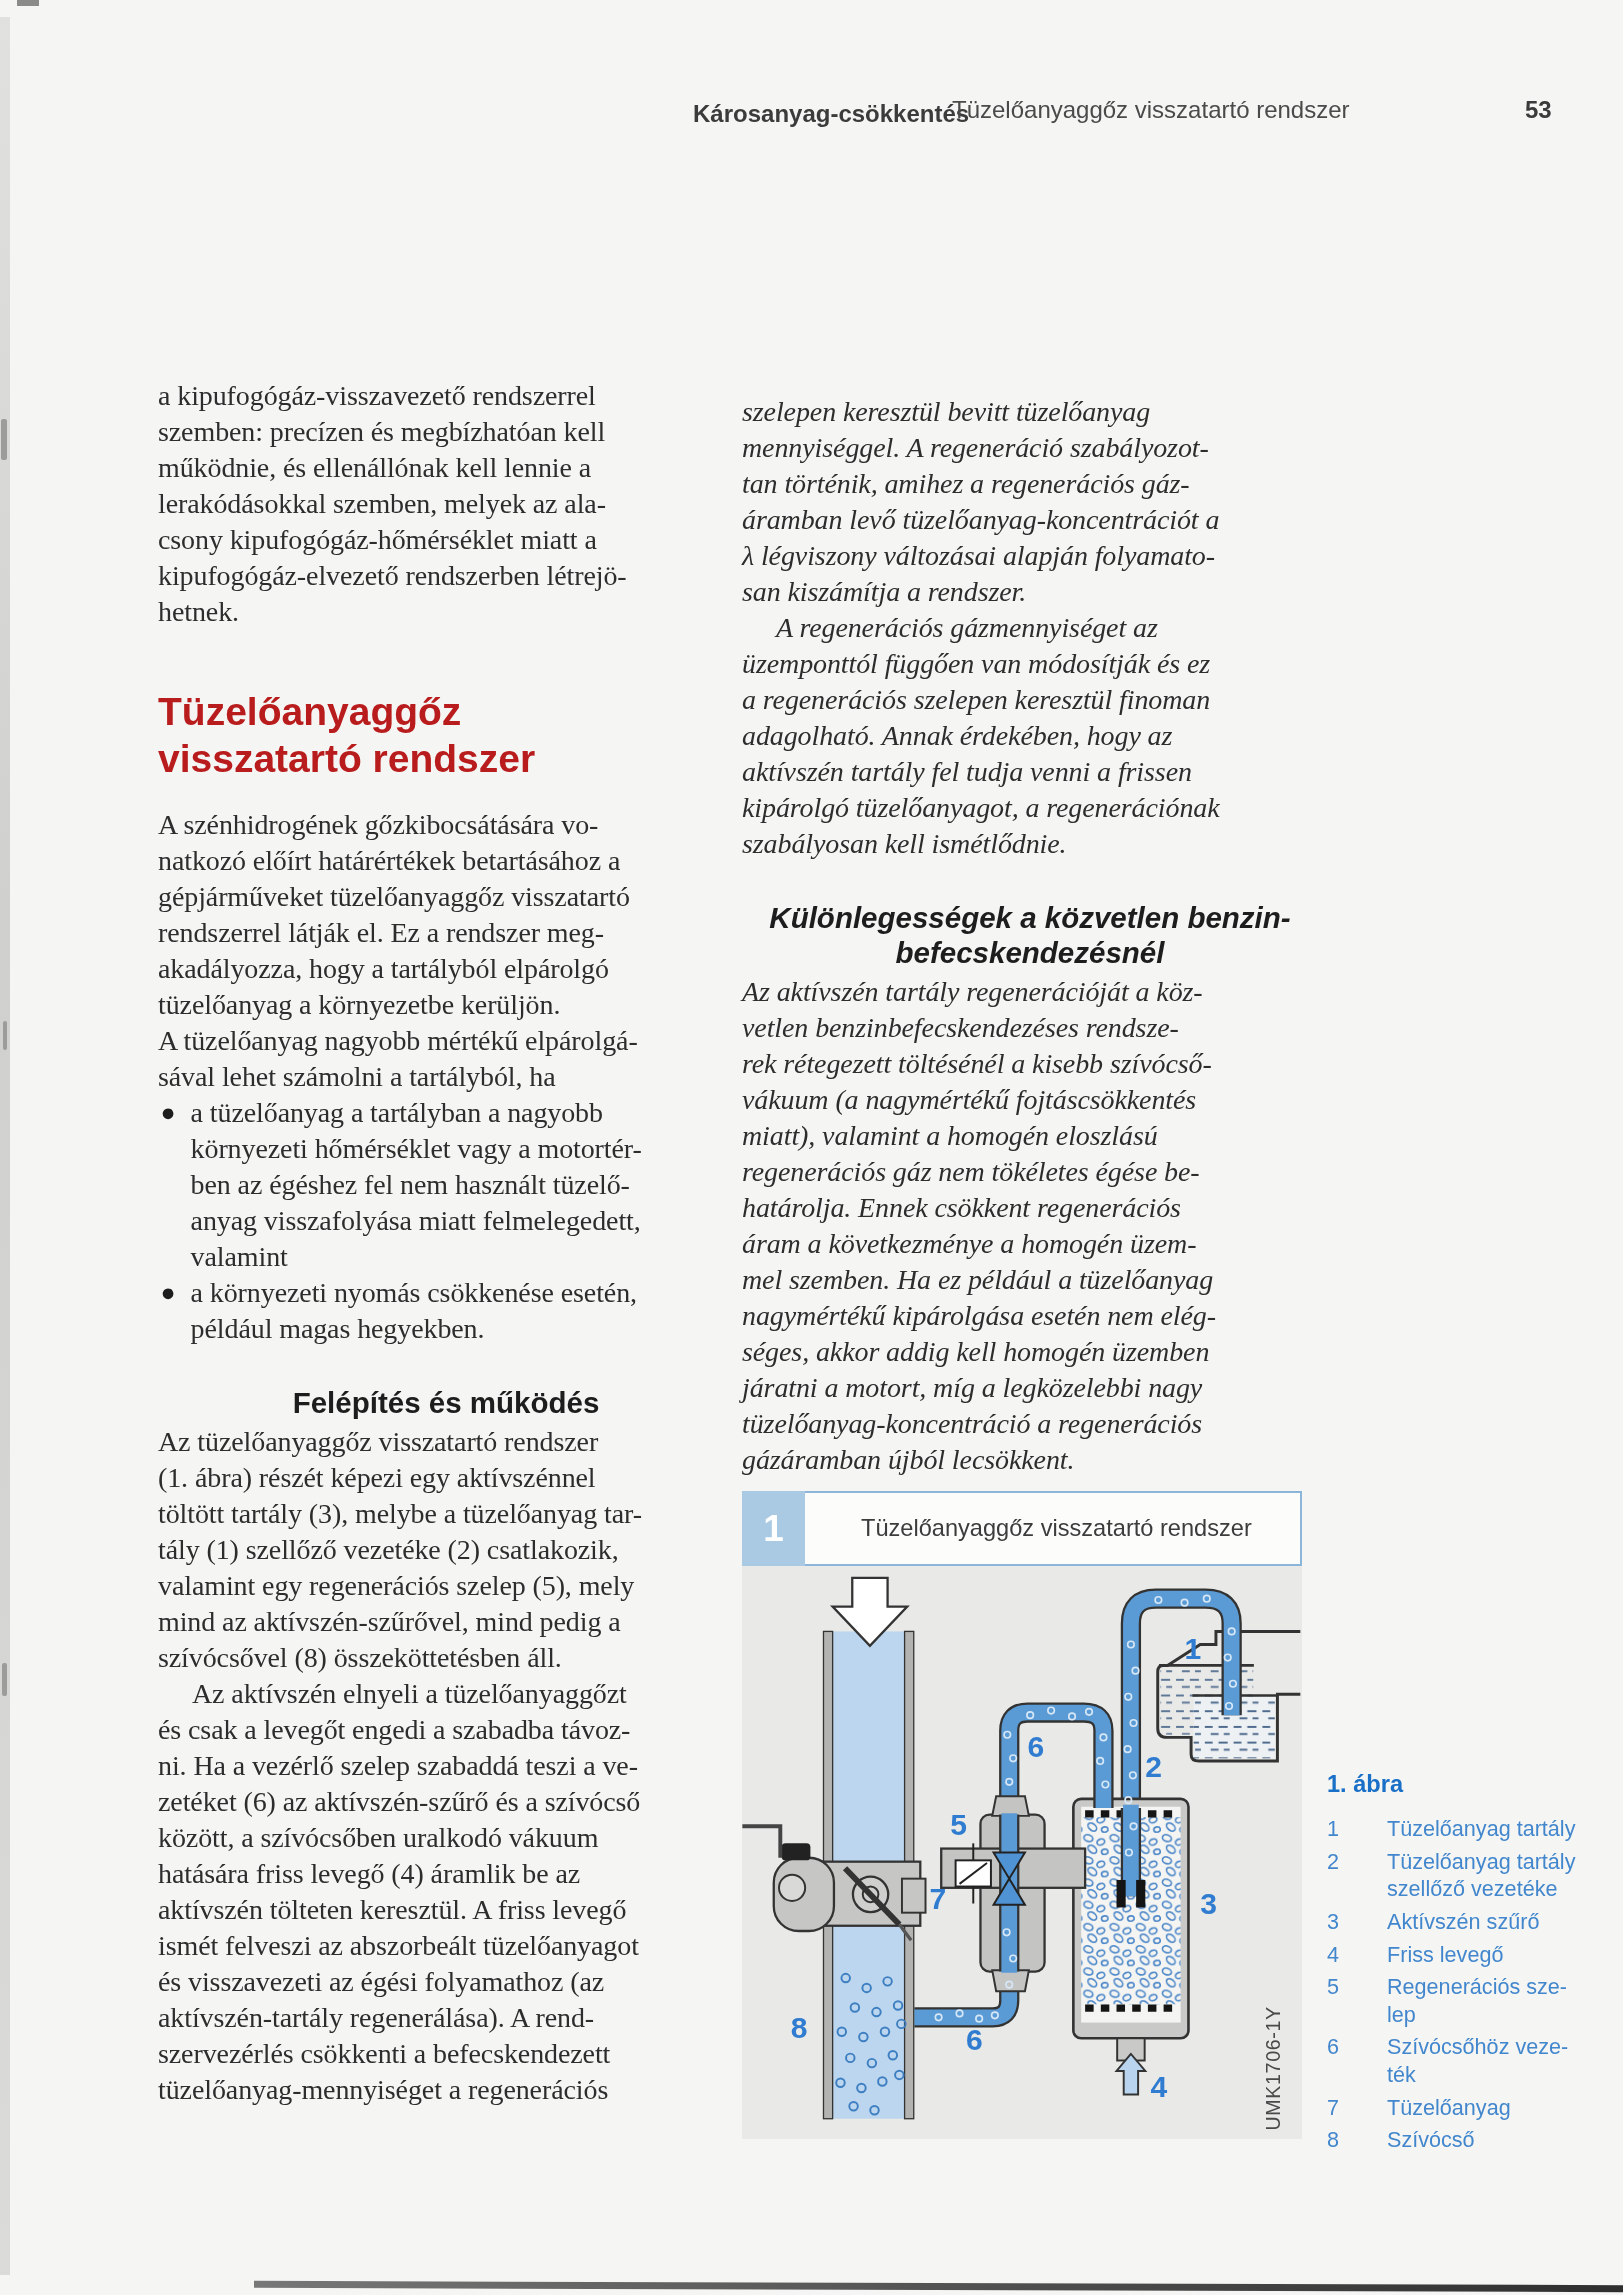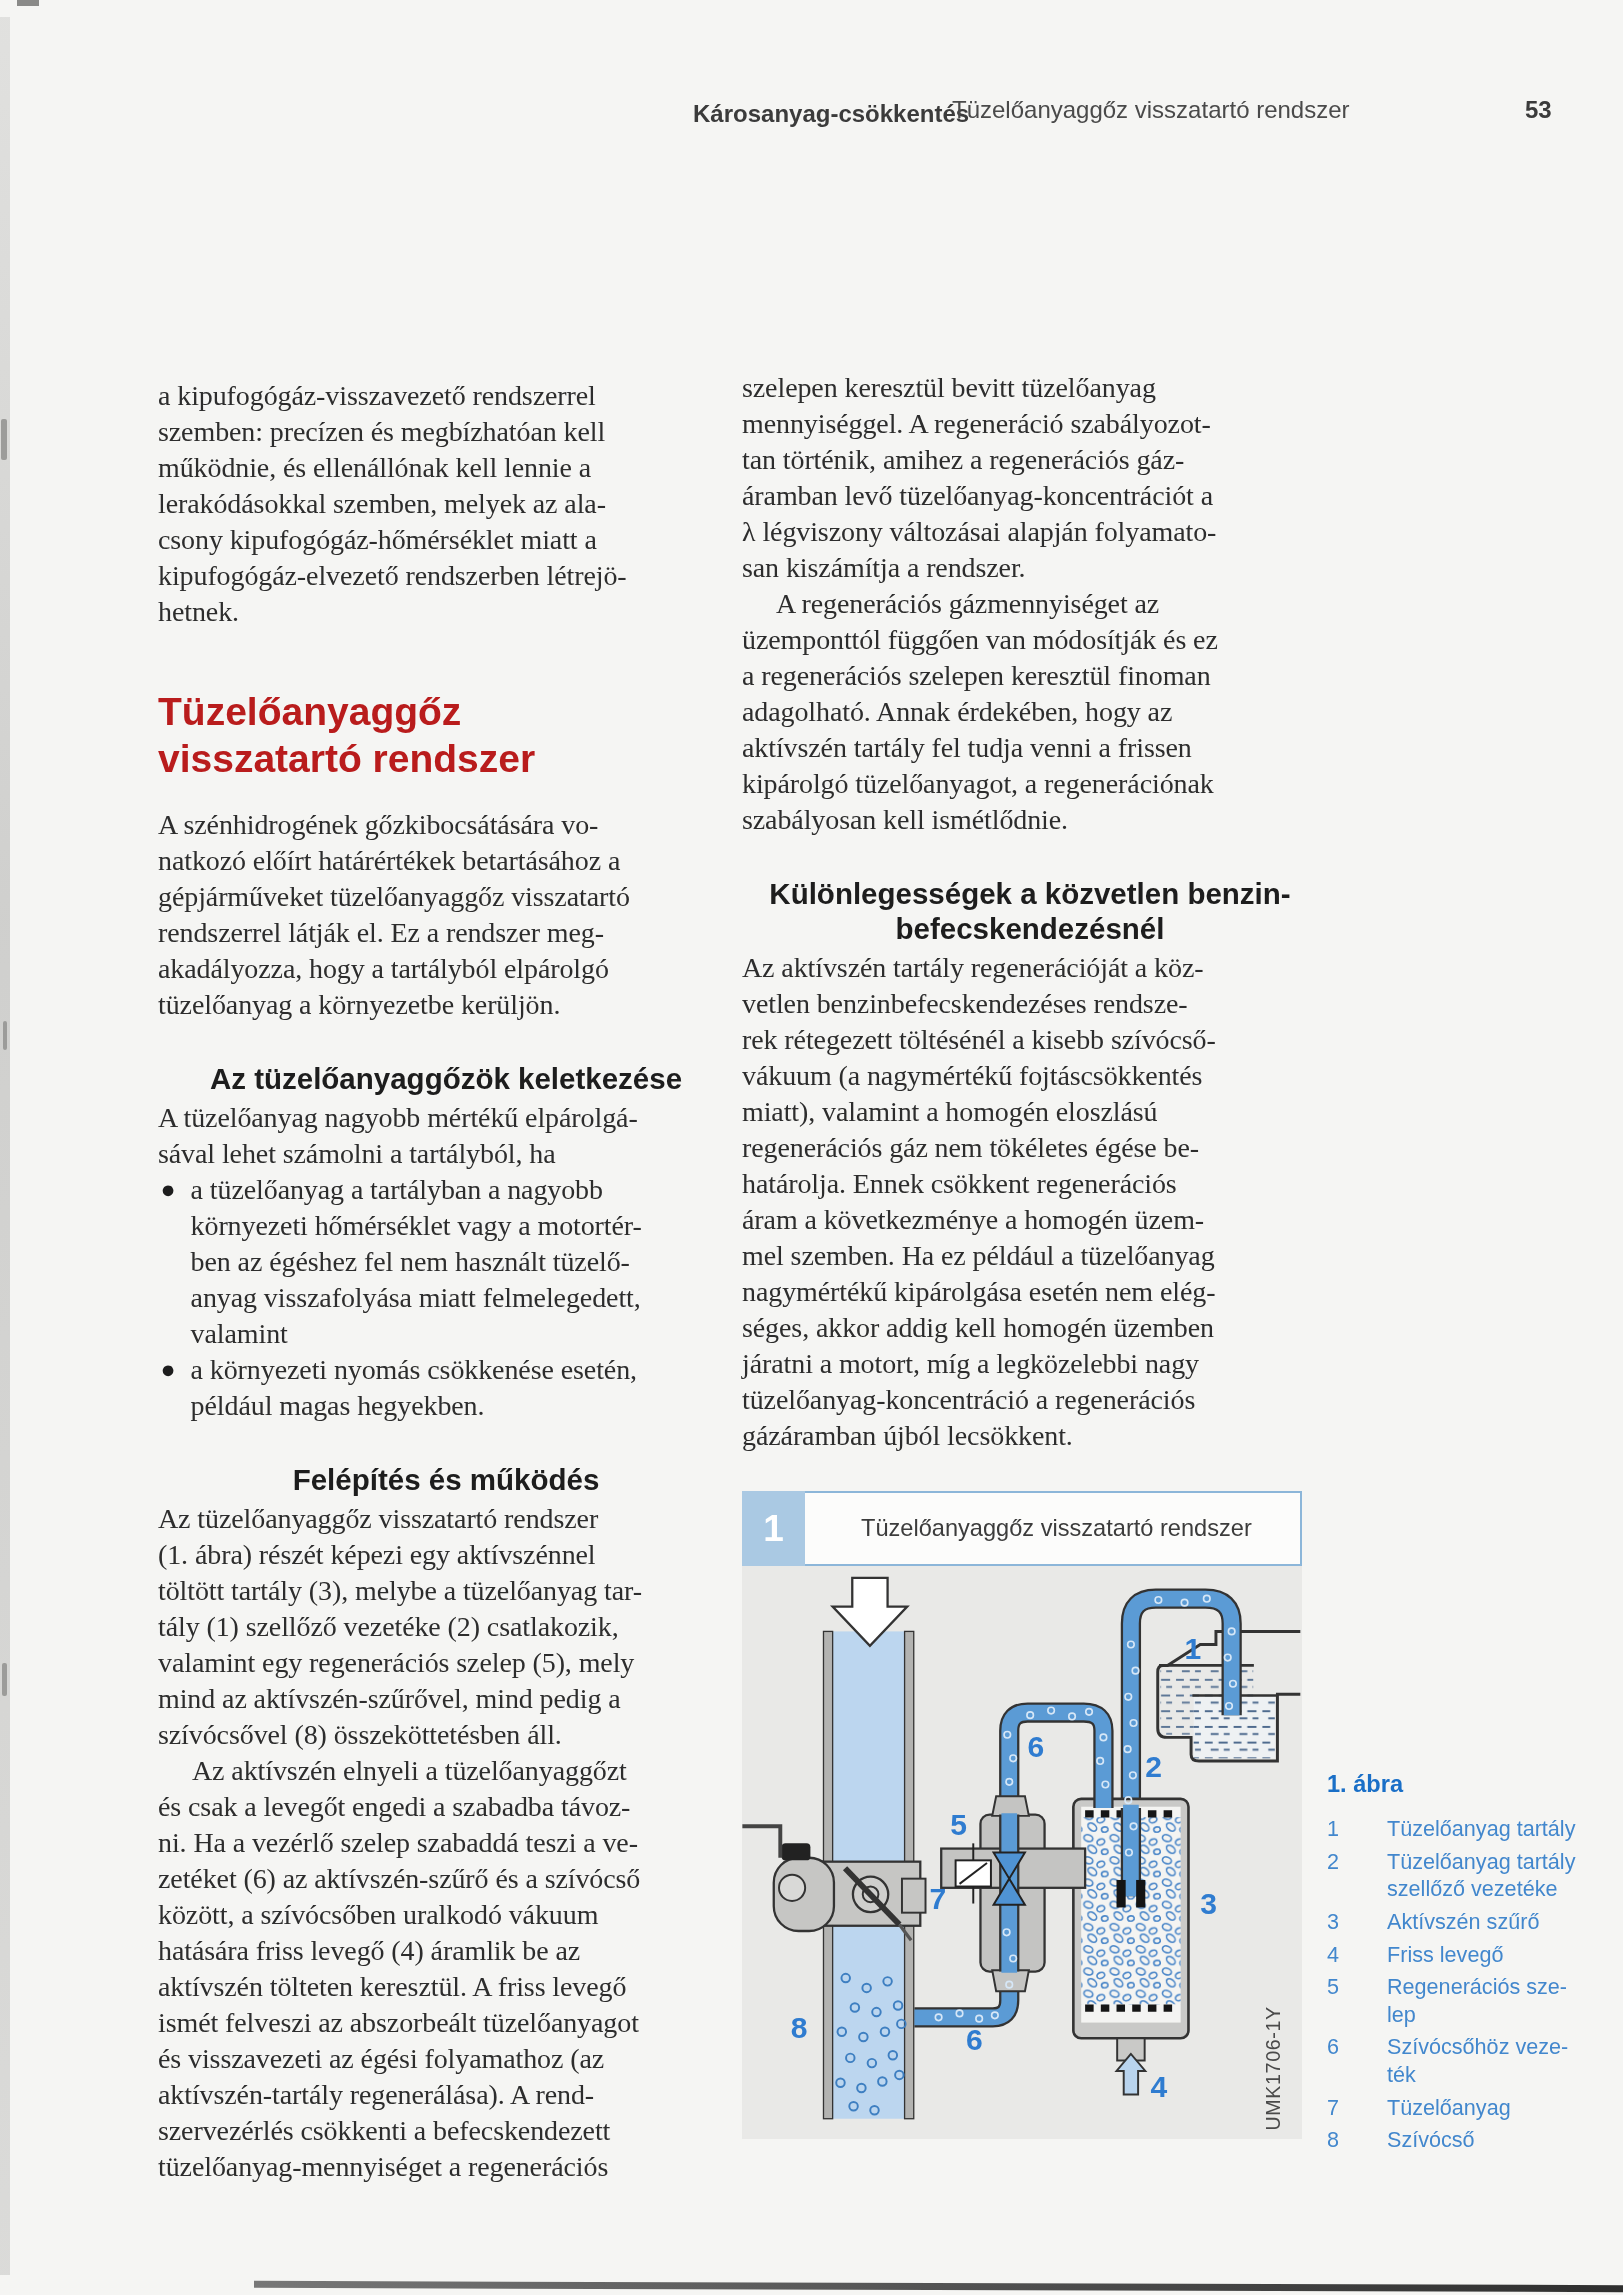--- a/index.html
+++ b/index.html
@@ -72,21 +72,20 @@
 kipufogógáz-elvezető rendszerben létrejö-
 hetnek.</p>
   <h1 class="blue">Tüzelőanyaggőz
 visszatartó rendszer</h1>
   <p class="body">A szénhidrogének gőzkibocsátására vo-
 natkozó előírt határértékek betartásához a
 gépjárműveket tüzelőanyaggőz visszatartó
 rendszerrel látják el. Ez a rendszer meg-
 akadályozza, hogy a tartályból elpárolgó
 tüzelőanyag a környezetbe kerüljön.</p>
-  <h2 class="sub">Az tüzelőanyaggőzök keletkezése</h2>
   <p class="body">A tüzelőanyag nagyobb mértékű elpárolgá-
 sával lehet számolni a tartályból, ha</p>
   <div class="bullet-row">
     <div class="bullet-dot">●</div>
     <div class="bullet-txt">a tüzelőanyag a tartályban a nagyobb
 környezeti hőmérséklet vagy a motortér-
 ben az égéshez fel nem használt tüzelő-
 anyag visszafolyása miatt felmelegedett,
 valamint</div>
   </div>
@@ -110,21 +109,21 @@
 között, a szívócsőben uralkodó vákuum
 hatására friss levegő (4) áramlik be az
 aktívszén tölteten keresztül. A friss levegő
 ismét felveszi az abszorbeált tüzelőanyagot
 és visszavezeti az égési folyamathoz (az
 aktívszén-tartály regenerálása). A rend-
 szervezérlés csökkenti a befecskendezett
 tüzelőanyag-mennyiséget a regenerációs</p>
 </div>
 
-<div class="col" style="left:742px;top:370px;">
+<div class="col" style="left:742px;top:394px;font-style:italic;">
   <p class="body">szelepen keresztül bevitt tüzelőanyag
 mennyiséggel. A regeneráció szabályozot-
 tan történik, amihez a regenerációs gáz-
 áramban levő tüzelőanyag-koncentrációt a
 λ légviszony változásai alapján folyamato-
 san kiszámítja a rendszer.</p>
   <p class="body indent">A regenerációs gázmennyiséget az
 üzemponttól függően van módosítják és ez
 a regenerációs szelepen keresztül finoman
 adagolható. Annak érdekében, hogy az

